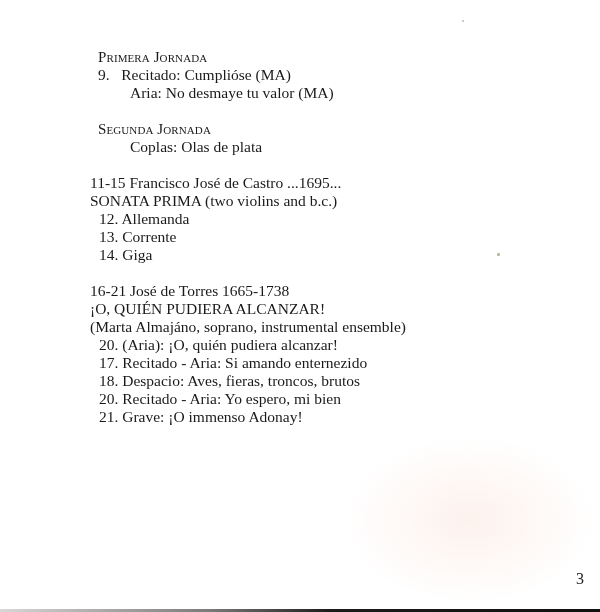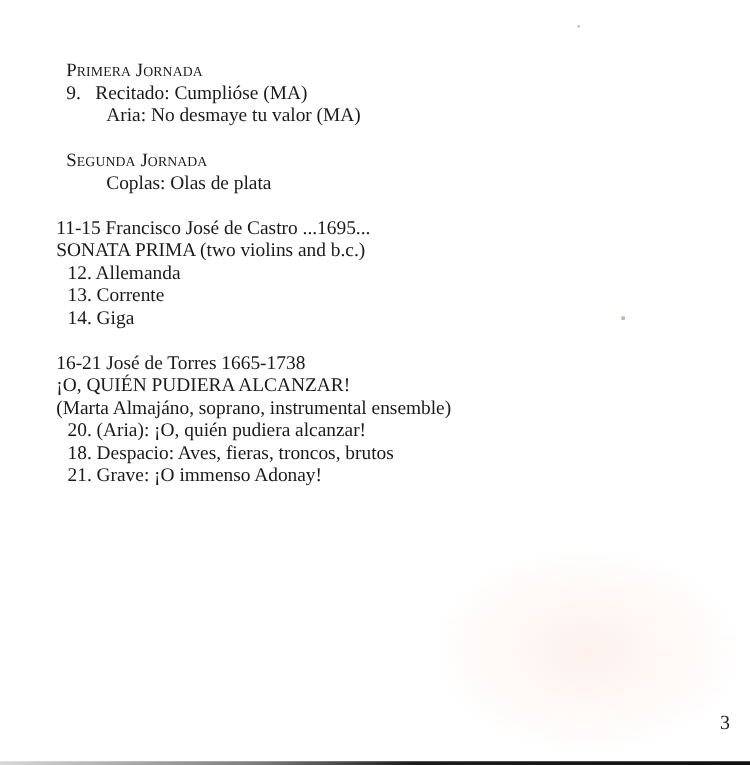--- a/index.html
+++ b/index.html
@@ -37,21 +37,21 @@
       background: #b9b9a9;
       border-radius: 1px;
     }
     .content {
       position: absolute;
       left: 45px;
       top: 48px;
       font-size: 15.5px;
       line-height: 18px;
     }
-    .line { white-space: pre; height: 18px; }
+    .line { white-space: pre; height: 18px; margin-left: 45px; }
     .sc {
       font-variant: small-caps;
       font-size: 15px;
       letter-spacing: 0.1px;
     }
     .track-indent { padding-left: 9px; }
     .gap { height: 18px; }
     .bold { font-weight: normal; }
     .page-number {
       position: absolute;
@@ -84,21 +84,23 @@
     <div class="line track-indent"><span>12.</span> <span>Allemanda</span></div>
     <div class="line track-indent"><span>13.</span> <span>Corrente</span></div>
     <div class="line track-indent"><span>14.</span> <span>Giga</span></div>
 
     <div class="gap"></div>
 
     <div class="line"><span>16-21</span><span> </span><span class="bold">José de Torres</span><span> </span><span>1665-1738</span></div>
     <div class="line">¡O, QUIÉN PUDIERA ALCANZAR!</div>
     <div class="line">(Marta Almajáno, soprano, instrumental ensemble)</div>
     <div class="line track-indent"><span>20.</span> <span>(Aria): ¡O, quién pudiera alcanzar!</span></div>
+    <div class="line track-indent"><span>17.</span> <span>Recitado - Aria: Si amando enternezido</span></div>
     <div class="line track-indent"><span>18.</span> <span>Despacio: Aves, fieras, troncos, brutos</span></div>
+    <div class="line track-indent"><span>20.</span> <span>Recitado - Aria: Yo espero, mi bien</span></div>
     <div class="line track-indent"><span>21.</span> <span>Grave: ¡O immenso Adonay!</span></div>
   </div>
 
   <div class="speck" style="left:497px; top:253px;"></div>
   <div class="speck" style="left:462px; top:20px; width:2px; height:2px;"></div>
 
   <div class="page-number">3</div>
 
   <div class="bottom-edge"></div>
 </div>

